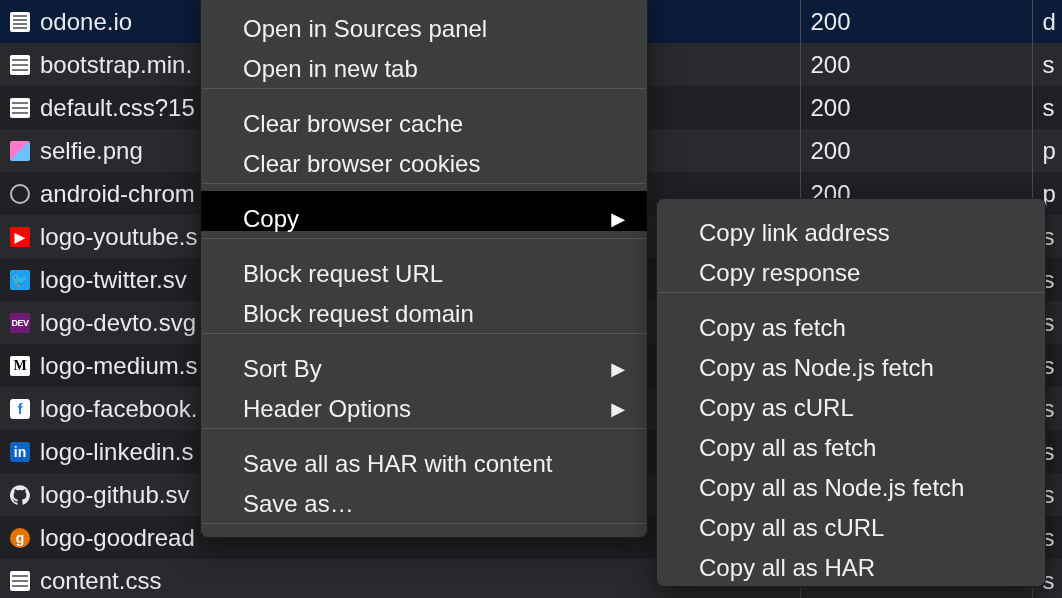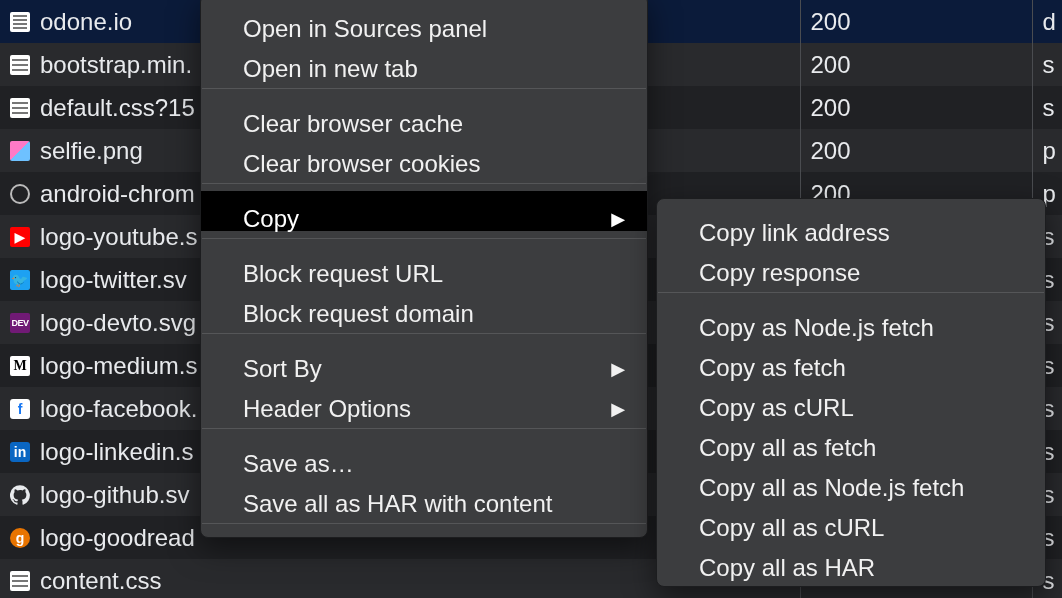--- a/index.html
+++ b/index.html
@@ -298,43 +298,43 @@
   <div class="menu-item">
     <span>Sort By</span>
     <span class="arrow">▶</span>
   </div>
   <div class="menu-item">
     <span>Header Options</span>
     <span class="arrow">▶</span>
   </div>
   <div class="menu-sep"></div>
   <div class="menu-item">
+        <span>Save all as HAR with content</span>
+      </div>
+  <div class="menu-item">
         <span>Save as…</span>
       </div>
-  <div class="menu-item">
-        <span>Save all as HAR with content</span>
-      </div>
   <div class="menu-sep"></div>
 </div>
 
 <div class="menu secondary">
   <div class="menu-item">
         <span>Copy link address</span>
       </div>
   <div class="menu-item">
         <span>Copy response</span>
       </div>
   <div class="menu-sep"></div>
   <div class="menu-item">
+        <span>Copy as fetch</span>
+      </div>
+  <div class="menu-item">
         <span>Copy as Node.js fetch</span>
       </div>
   <div class="menu-item">
-        <span>Copy as fetch</span>
-      </div>
-  <div class="menu-item">
         <span>Copy as cURL</span>
       </div>
   <div class="menu-item">
         <span>Copy all as fetch</span>
       </div>
   <div class="menu-item">
         <span>Copy all as Node.js fetch</span>
       </div>
   <div class="menu-item">
         <span>Copy all as cURL</span>

